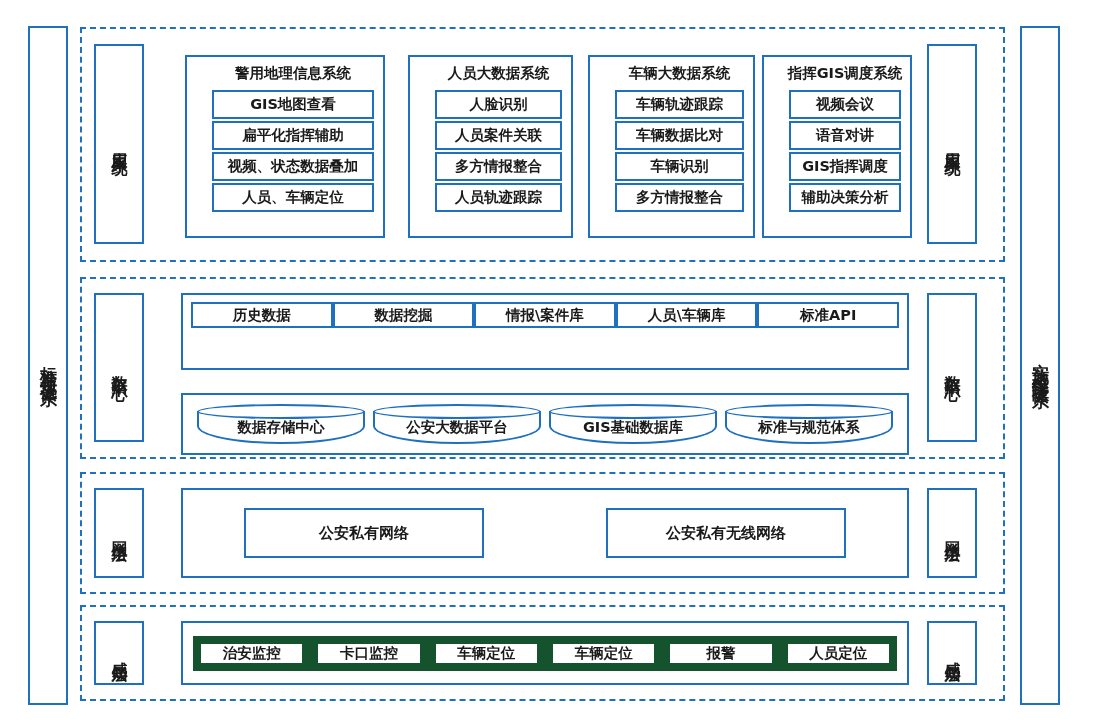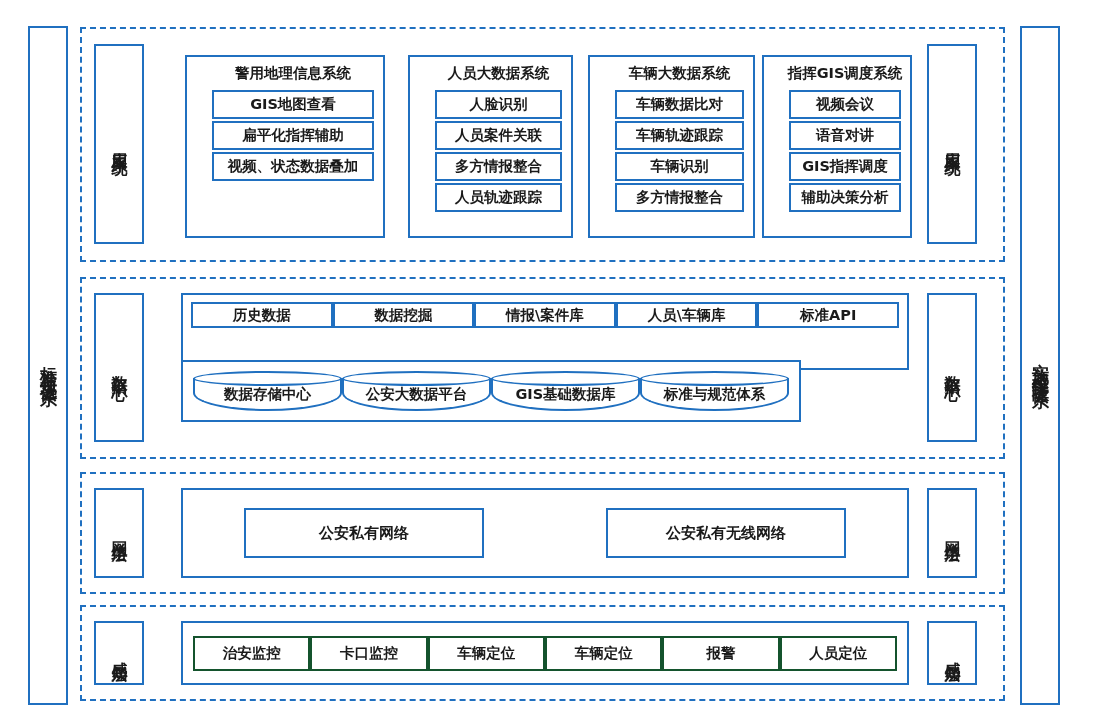--- a/index.html
+++ b/index.html
@@ -207,21 +207,21 @@
     position: absolute;
     border: 2px solid #2070C0;
     background: #ffffff;
     box-sizing: border-box;
     display: flex;
     align-items: center;
     justify-content: space-around;
     padding: 0 10px;
   }
   .sense-item {
-    border: 2px solid #14532d;
+    border: 8px solid #14532d;
     box-sizing: border-box;
     background: #ffffff;
     width: 118px;
     height: 35px;
     display: flex;
     align-items: center;
     justify-content: center;
     font-size: 14.5px;
     font-weight: bold;
     color: #1a1a1a;
@@ -249,34 +249,35 @@
 
   <div class="layer-label" style="left:927px; top:44px; width:50px; height:200px;">
     <span class="vtext">应用系统</span>
   </div>
 
   <div class="app-group" style="left:185px; top:55px; width:200px; height:183px;">
     <div class="app-group-title">警用地理信息系统</div>
     <div class="app-item">GIS地图查看</div>
     <div class="app-item">扁平化指挥辅助</div>
     <div class="app-item">视频、状态数据叠加</div>
+    <div class="app-item">人员、车辆定位</div>
   </div>
 
   <div class="app-group" style="left:408px; top:55px; width:165px; height:183px;">
     <div class="app-group-title">人员大数据系统</div>
     <div class="app-item">人脸识别</div>
     <div class="app-item">人员案件关联</div>
     <div class="app-item">多方情报整合</div>
     <div class="app-item">人员轨迹跟踪</div>
   </div>
 
   <div class="app-group" style="left:588px; top:55px; width:167px; height:183px;">
     <div class="app-group-title">车辆大数据系统</div>
+    <div class="app-item">车辆轨迹跟踪</div>
     <div class="app-item">车辆数据比对</div>
-    <div class="app-item">车辆轨迹跟踪</div>
     <div class="app-item">车辆识别</div>
     <div class="app-item">多方情报整合</div>
   </div>
 
   <div class="app-group" style="left:762px; top:55px; width:150px; height:183px;">
     <div class="app-group-title">指挥GIS调度系统</div>
     <div class="app-item">视频会议</div>
     <div class="app-item">语音对讲</div>
     <div class="app-item">GIS指挥调度</div>
     <div class="app-item">辅助决策分析</div>
@@ -295,21 +296,21 @@
   <div class="dc-services" style="left:181px; top:293px; width:728px; height:77px;">
     <div class="dc-row">
       <div class="dc-cell">历史数据</div>
       <div class="dc-cell">数据挖掘</div>
       <div class="dc-cell">情报\案件库</div>
       <div class="dc-cell">人员\车辆库</div>
       <div class="dc-cell">标准API</div>
     </div>
   </div>
 
-  <div class="dc-dbstrip" style="left:181px; top:360px; width:620px; height:62px;text-align:center;">
+  <div class="dc-dbstrip" style="left:181px; top:393px; width:728px; height:62px;text-align:center;">
     <div class="cylinder">
       <div class="cyl-body"></div>
       <div class="cyl-top"></div>
       <span class="cyl-label">数据存储中心</span>
     </div>
     <div class="cylinder">
       <div class="cyl-body"></div>
       <div class="cyl-top"></div>
       <span class="cyl-label">公安大数据平台</span>
     </div>

